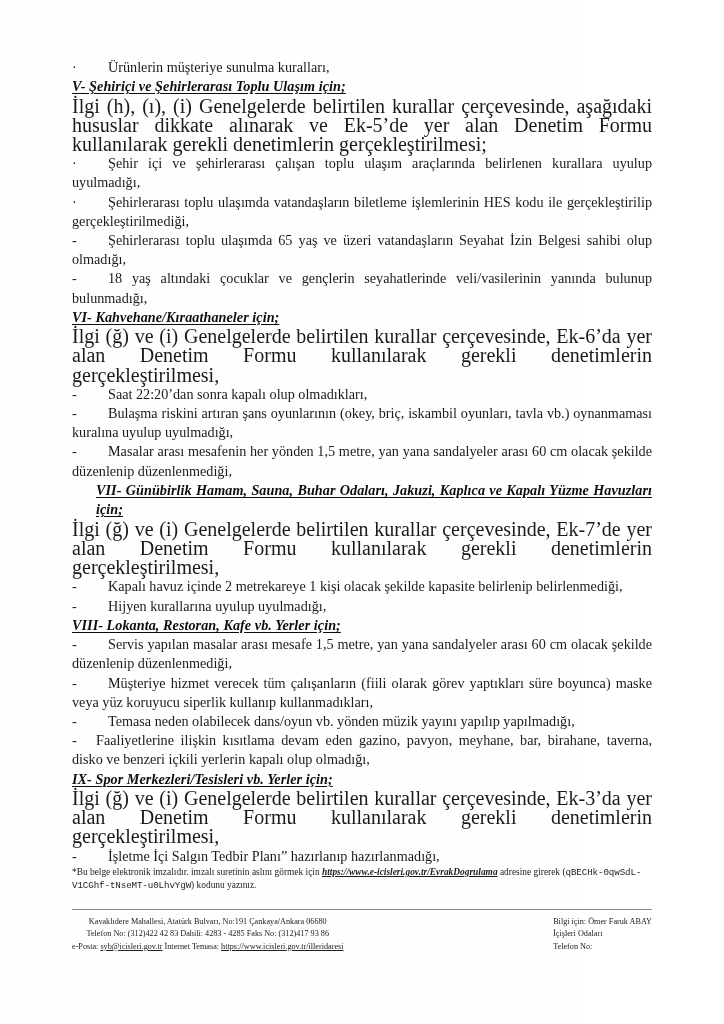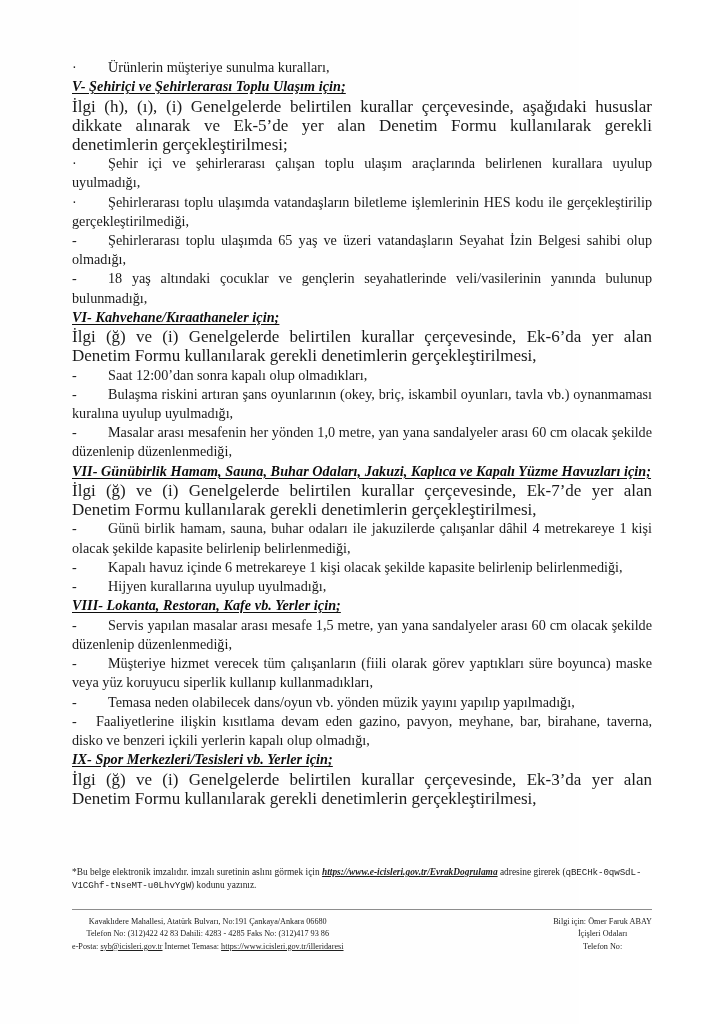--- a/index.html
+++ b/index.html
@@ -27,21 +27,21 @@
 
   .content {
     position: absolute;
     left: 72px;
     top: 58px;
     width: 580px;
   }
 
   
   .para {
-    font-size: 17px;
+    font-size: 20px;
     line-height: 19.2px;
     text-align: justify;
     text-justify: inter-word;
     margin: 0;
     color: #1a1a1a;
     hyphens: none;
   }
 
   
   .item {
@@ -70,20 +70,21 @@
     text-decoration: underline;
     text-underline-offset: 1.5px;
     margin: 0;
     color: #0d0d0d;
     letter-spacing: 0.05px;
     font-style: italic;
   }
   .heading.two-line {
     text-align: justify;
     text-align-last: left;
+    margin-left: 24px;
   }
 
   
   .footnote {
     position: absolute;
     left: 72px;
     top: 866px;
     width: 580px;
     font-size: 9.4px;
     line-height: 13.2px;
@@ -123,21 +124,21 @@
   .footer-left {
     font-size: 8.2px;
     line-height: 12.4px;
     color: #202020;
     text-align: center;
   }
   .footer-right {
     font-size: 8.2px;
     line-height: 12.4px;
     color: #202020;
-    text-align: center;
+    text-align: left;
     white-space: nowrap;
   }
   .footer .u {
     text-decoration: underline;
   }
 </style>
 </head>
 <body>
 
 <div class="page">
@@ -145,35 +146,35 @@
   <div class="content">
       <div class="item"><span class="mk">·</span><span>Ürünlerin müşteriye sunulma kuralları,</span></div>
       <div class="heading">V- Şehiriçi ve Şehirlerarası Toplu Ulaşım için;</div>
       <div class="para">İlgi (h), (ı), (i) Genelgelerde belirtilen kurallar çerçevesinde, aşağıdaki hususlar dikkate alınarak ve Ek-5’de yer alan Denetim Formu kullanılarak gerekli denetimlerin gerçekleştirilmesi;</div>
       <div class="item"><span class="mk">·</span><span>Şehir içi ve şehirlerarası çalışan toplu ulaşım araçlarında belirlenen kurallara uyulup uyulmadığı,</span></div>
       <div class="item"><span class="mk">·</span><span>Şehirlerarası toplu ulaşımda vatandaşların biletleme işlemlerinin HES kodu ile gerçekleştirilip gerçekleştirilmediği,</span></div>
       <div class="item"><span class="mk">-</span><span>Şehirlerarası toplu ulaşımda 65 yaş ve üzeri vatandaşların Seyahat İzin Belgesi sahibi olup olmadığı,</span></div>
       <div class="item"><span class="mk">-</span><span>18 yaş altındaki çocuklar ve gençlerin seyahatlerinde veli/vasilerinin yanında bulunup bulunmadığı,</span></div>
       <div class="heading">VI- Kahvehane/Kıraathaneler için;</div>
       <div class="para">İlgi (ğ) ve (i) Genelgelerde belirtilen kurallar çerçevesinde,  Ek-6’da yer alan Denetim Formu kullanılarak gerekli denetimlerin gerçekleştirilmesi,</div>
-      <div class="item"><span class="mk">-</span><span>Saat 12:00’dan sonra kapalı olup olmadıkları,</span></div>
+      <div class="item"><span class="mk">-</span><span>Saat 22:20’dan sonra kapalı olup olmadıkları,</span></div>
       <div class="item"><span class="mk">-</span><span>Bulaşma riskini artıran şans oyunlarının (okey, briç, iskambil oyunları, tavla vb.) oynanmaması kuralına uyulup uyulmadığı,</span></div>
-      <div class="item"><span class="mk">-</span><span>Masalar arası mesafenin her yönden 1,0 metre, yan yana sandalyeler arası 60 cm olacak şekilde düzenlenip düzenlenmediği,</span></div>
+      <div class="item"><span class="mk">-</span><span>Masalar arası mesafenin her yönden 1,5 metre, yan yana sandalyeler arası 60 cm olacak şekilde düzenlenip düzenlenmediği,</span></div>
       <div class="heading two-line">VII- Günübirlik Hamam, Sauna, Buhar Odaları, Jakuzi, Kaplıca ve Kapalı Yüzme Havuzları için;</div>
       <div class="para">İlgi (ğ) ve (i) Genelgelerde belirtilen kurallar çerçevesinde, Ek-7’de yer alan Denetim Formu kullanılarak gerekli denetimlerin gerçekleştirilmesi,</div>
-      <div class="item"><span class="mk">-</span><span>Günü  birlik hamam, sauna, buhar odaları ile jakuzilerde çalışanlar dâhil 4 metrekareye 1 kişi olacak şekilde kapasite belirlenip belirlenmediği,</span></div>
-      <div class="item"><span class="mk">-</span><span>Kapalı havuz içinde 6 metrekareye 1 kişi olacak şekilde kapasite belirlenip belirlenmediği,</span></div>
+      <div class="item"><span class="mk">-</span><span>Kapalı havuz içinde 2 metrekareye 1 kişi olacak şekilde kapasite belirlenip belirlenmediği,</span></div>
       <div class="item"><span class="mk">-</span><span>Hijyen kurallarına uyulup uyulmadığı,</span></div>
       <div class="heading">VIII- Lokanta, Restoran, Kafe vb. Yerler için;</div>
       <div class="item"><span class="mk">-</span><span>Servis yapılan masalar arası mesafe 1,5 metre, yan yana sandalyeler arası 60 cm olacak şekilde düzenlenip düzenlenmediği,</span></div>
       <div class="item"><span class="mk">-</span><span>Müşteriye hizmet verecek tüm çalışanların (fiili olarak görev yaptıkları süre boyunca) maske veya yüz koruyucu siperlik kullanıp kullanmadıkları,</span></div>
       <div class="item"><span class="mk">-</span><span>Temasa neden olabilecek dans/oyun vb. yönden müzik yayını yapılıp yapılmadığı,</span></div>
       <div class="item"><span class="mk narrow">-</span><span>Faaliyetlerine ilişkin kısıtlama devam eden gazino, pavyon, meyhane, bar, birahane, taverna, disko ve benzeri içkili yerlerin kapalı olup olmadığı,</span></div>
       <div class="heading">IX- Spor Merkezleri/Tesisleri vb. Yerler için;</div>
       <div class="para">İlgi (ğ) ve (i) Genelgelerde belirtilen kurallar çerçevesinde, Ek-3’da yer alan Denetim Formu kullanılarak gerekli denetimlerin gerçekleştirilmesi,</div>
+      <div class="item"><span class="mk">-</span><span>İşletme İçi Salgın Tedbir Planı” hazırlanıp hazırlanmadığı,</span></div>
     </div>
 
   <div class="footnote">
     <span>*Bu belge elektronik imzalıdır. imzalı suretinin aslını görmek için </span><span class="link">https://www.e-icisleri.gov.tr/EvrakDogrulama</span><span> adresine girerek (</span><span class="code">qBECHk-0qwSdL-V1CGhf-tNseMT-u0LhvYgW</span><span>) kodunu yazınız.</span>
   </div>
 
   <div class="rule"></div>
 
   <div class="footer">
     <div class="footer-left">

